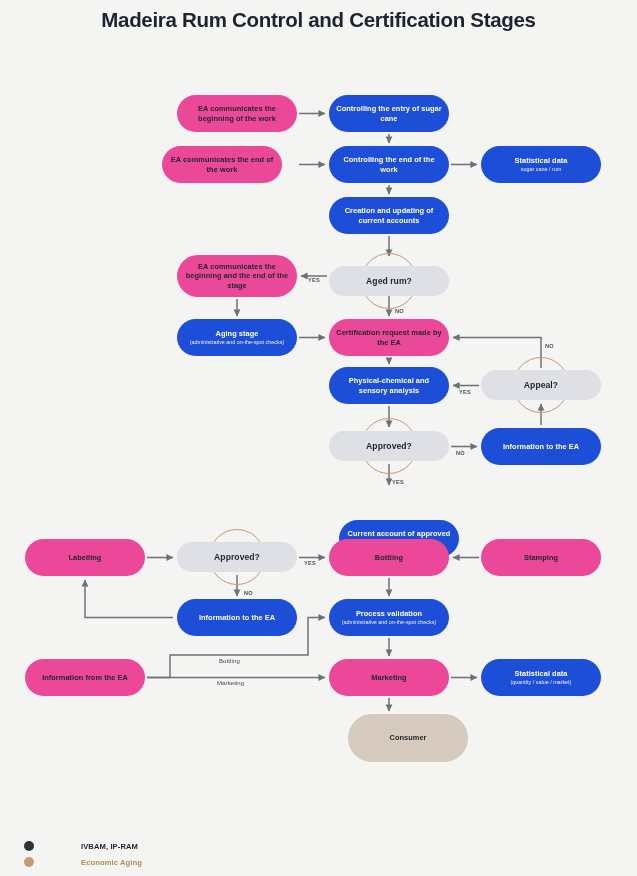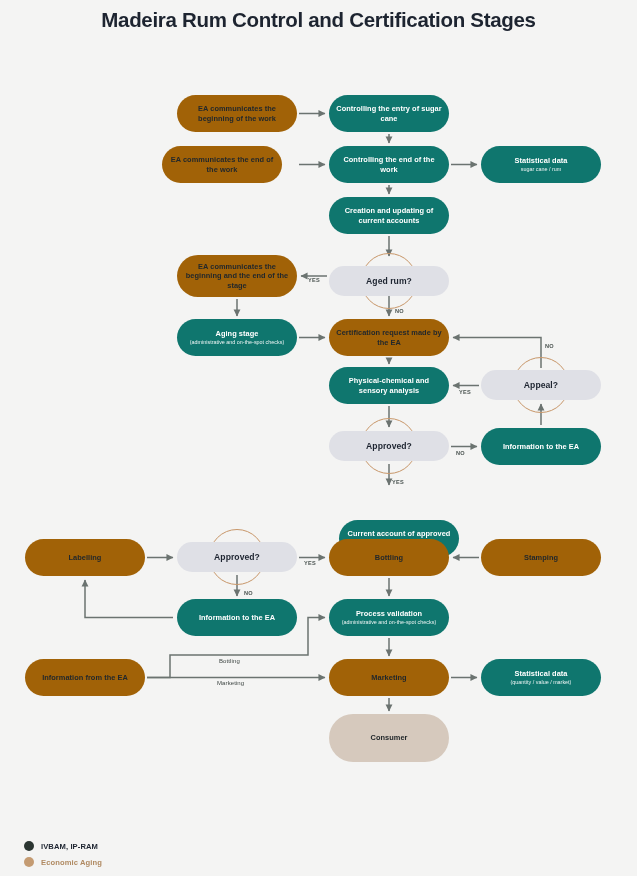--- a/index.html
+++ b/index.html
@@ -43,22 +43,22 @@
     font-weight: bold;
     font-size: 7.4px;
     letter-spacing: 0.05px;
   }
   .node .sub {
     font-size: 5.4px;
     font-weight: normal;
     margin-top: 1px;
     opacity: 0.92;
   }
-  .n-dark { background: #0f766e; color: #ffffff; }
-  .n-tan  { background: #a16207; color: #23282b; }
+  .n-dark { background: #1d4ed8; color: #ffffff; }
+  .n-tan  { background: #ec4899; color: #23282b; }
   .n-beige{ background: #d6c9bd; color: #23282b; }
   .n-dec  { background: #dfe0e6; color: #1d2430; }
   .n-dec .ttl { font-size: 8.6px; }
   .dec-wrap { position: absolute; }
   .dec-ring {
     position: absolute;
     border-radius: 50%;
     border: 1.6px solid #c8976a;
     box-sizing: border-box;
   }
@@ -77,20 +77,21 @@
     letter-spacing: 0.1px;
   }
   #legend {
     position: absolute;
     left: 24px; top: 838px;
   }
   .legend-row {
     display: flex;
     align-items: center;
     height: 16px;
+    gap: 40px;
   }
   .legend-dot {
     width: 10px; height: 10px;
     border-radius: 50%;
     margin-right: 7px;
     flex: 0 0 auto;
   }
   .legend-dot.d1 { background: #2b3531; }
   .legend-dot.d2 { background: #c49b72; }
   .legend-text { font-size: 7.6px; font-weight: bold; letter-spacing: 0.1px; }
@@ -228,21 +229,21 @@
     <div class="node n-tan" style="left: 25px; top: 659px; width: 120px; height: 37px;">
       <div class="ttl">Information from the EA</div>
     </div>
     <div class="node n-tan" style="left: 329px; top: 659px; width: 120px; height: 37px;">
       <div class="ttl">Marketing</div>
     </div>
     <div class="node n-dark" style="left: 481px; top: 659px; width: 120px; height: 37px;">
       <div class="ttl">Statistical data</div>
       <div class="sub">(quantity / value / market)</div>
     </div>
-    <div class="node n-beige" style="left: 329px; top: 714px; width: 120px; height: 48px;">
+    <div class="node n-beige" style="left: 348px; top: 714px; width: 120px; height: 48px;">
       <div class="ttl">Consumer</div>
     </div>
   </div>
 <div id="decisions-layer">
     <div class="dec-wrap" style="left: 329px; top: 266px; width: 120px; height: 30px;">
       <div class="dec-ring" style="width: 56px; height: 56px; left: 32px; top: -13px;"></div>
       <div class="node n-dec" style="left: 0px; top: 0px; width: 120px; height: 30px;">
         <div class="ttl">Aged rum?</div>
       </div>
     </div>

